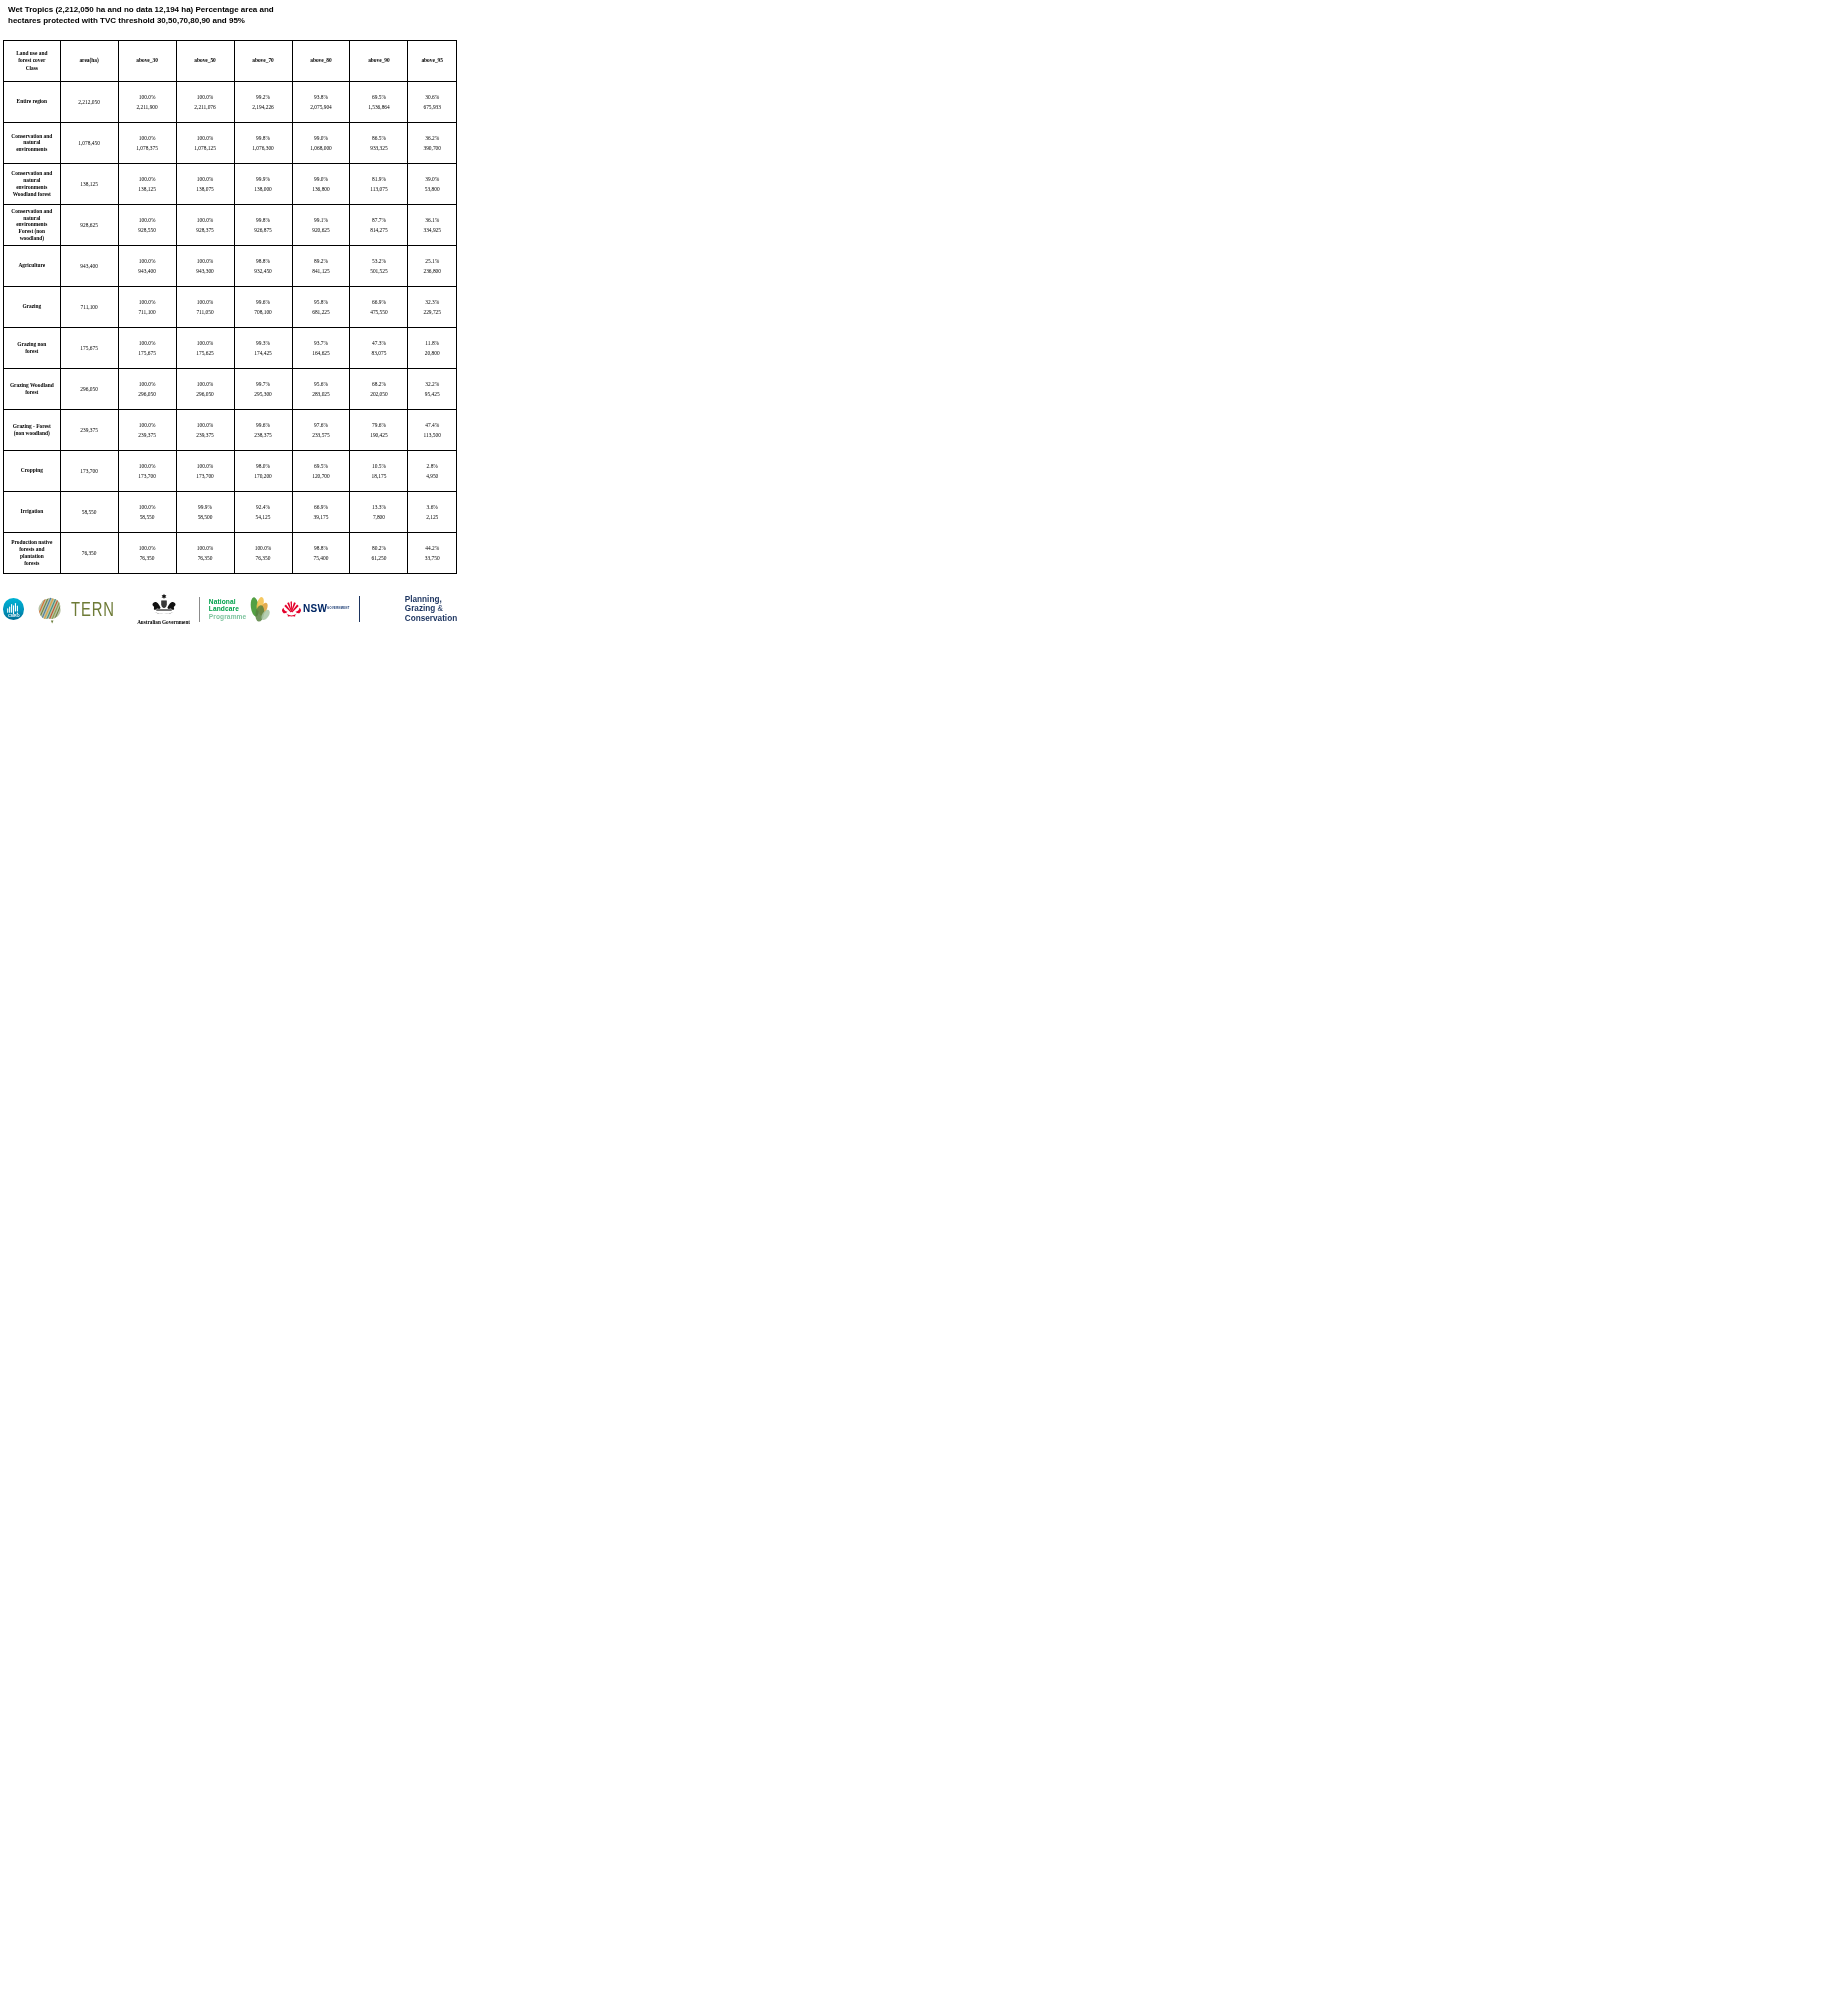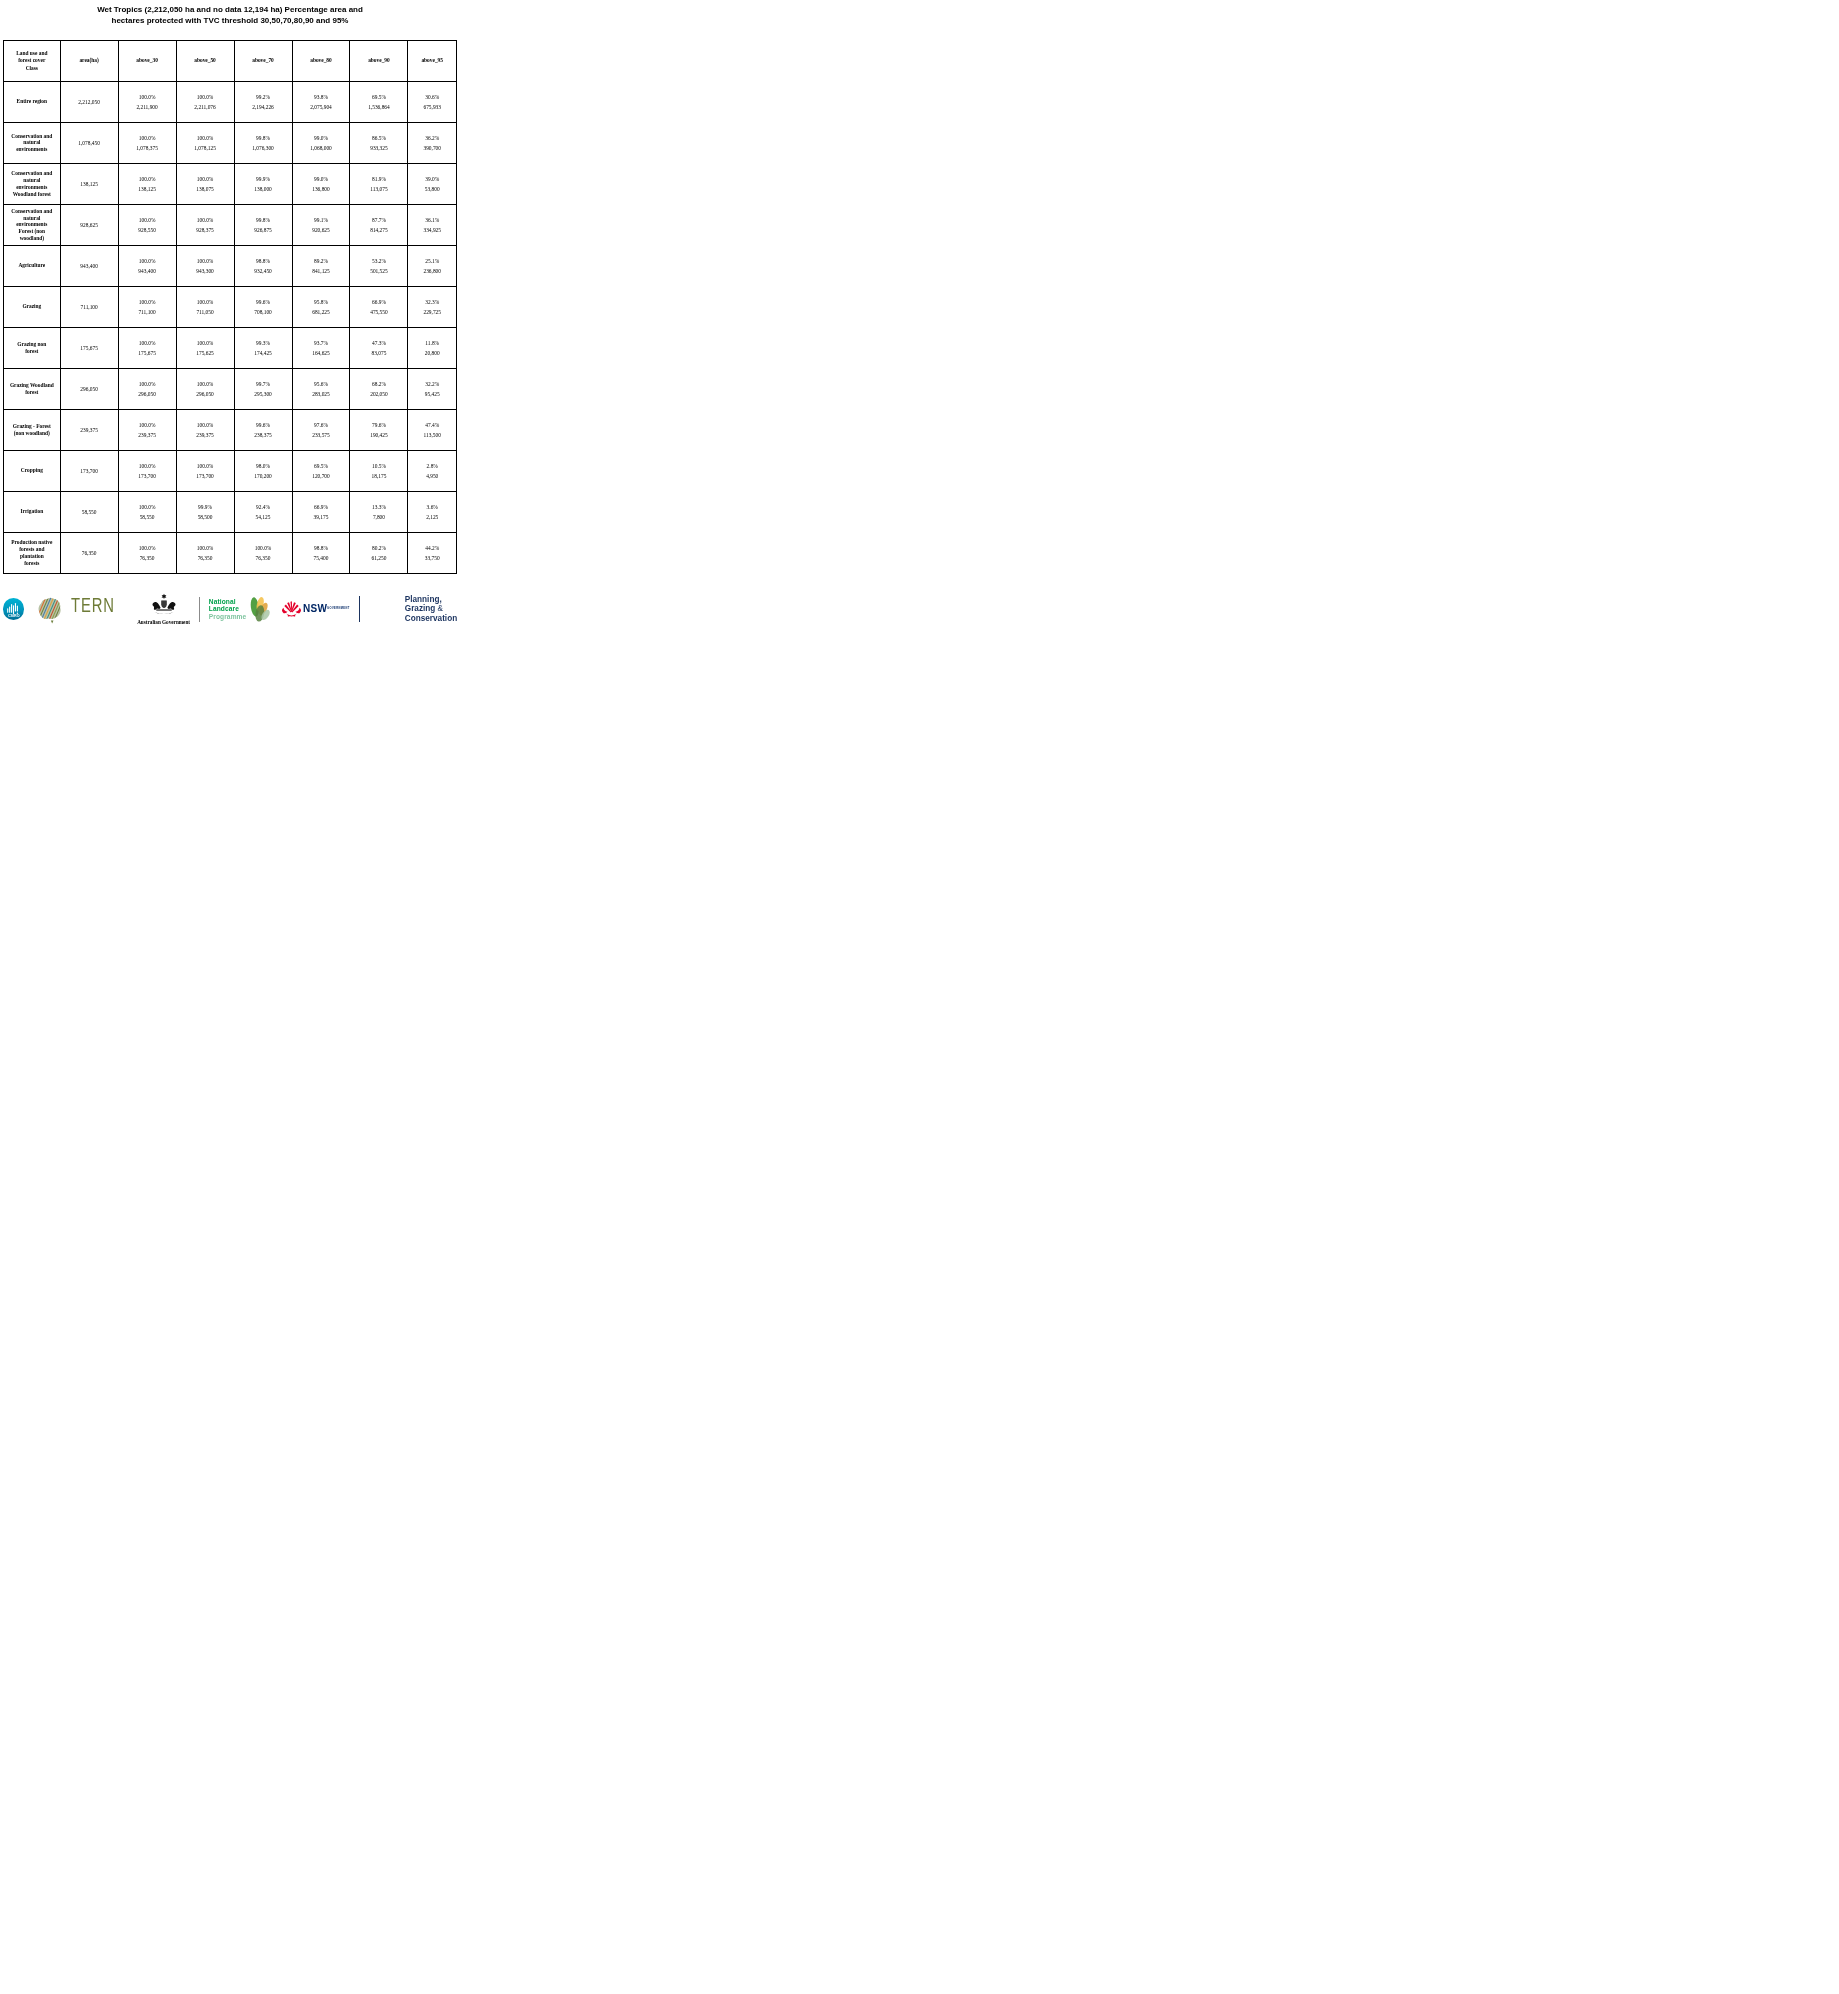--- a/index.html
+++ b/index.html
@@ -1,39 +1,39 @@
 <!DOCTYPE html>
 <html style="font-size:6.4px"><head>
 <meta charset="utf-8">
 <style>
   html,body { margin:0; padding:0; background:#fff; }
   body { width:460px; height:637px; position:relative; overflow:hidden;
          font-family:"Liberation Serif","DejaVu Serif",serif; color:#000; }
 
   .title { font-family:"Liberation Sans","DejaVu Sans",sans-serif; font-weight:700;
-           font-size:8px; line-height:1.32; text-align:center; white-space:pre-line;
+           font-size:8px; line-height:1.32; text-align:left; white-space:pre-line;
            margin:5.2px 8px 0; }
 
   table.data { border-collapse:collapse; table-layout:fixed; width:454px; margin:13.6px auto 0; }
   .data th, .data td { border:0.4px solid #000; border-top:1.2px solid #000;
         text-align:center; vertical-align:middle; padding:0 1.6px; font-size:5.4px; }
   .data thead th { height:40px; font-weight:700; white-space:pre-line; line-height:1.35; }
   .data tbody tr { height:41px; }
   .data tbody tr:last-child td { border-bottom:1.6px solid #000; }
   .lbl { font-weight:700; white-space:pre-line; line-height:1.28; }
   .pct { margin-bottom:3.6px; }
 
   .footer { position:absolute; left:0; right:0; top:590px; height:38px;
             display:flex; align-items:center; justify-content:center; gap:9.2px;
             font-family:"Liberation Sans","DejaVu Sans",sans-serif; }
 
   .csiro { width:21.5px; height:21.5px; border-radius:50%;
            background:linear-gradient(180deg,#00b3d4 0%,#0095bd 55%,#006e94 100%);
            flex:0 0 auto; }
-  .tern { display:flex; align-items:flex-start; gap:5px; }
+  .tern { display:flex; align-items:center; gap:5px; }
   .tern-text { color:#6e7b37; font-weight:400; font-size:20px; line-height:1;
                letter-spacing:1.2px; transform:scale(0.74,1.04); transform-origin:left center; width:47px; }
   .agov { display:flex; flex-direction:column; align-items:center; margin-left:10.4px; }
   .agov-caption { font-family:"Liberation Serif","DejaVu Serif",serif; font-weight:700;
                   font-size:5.2px; margin-top:0.8px; white-space:nowrap; }
   .vdiv { width:0.4px; height:25px; background:#8b8b8b; }
   .vdiv-navy { width:0.8px; height:26px; background:#1b335f; }
   .landcare { display:flex; align-items:center; gap:1.6px; }
   .lc-text { font-weight:700; font-size:6.6px; line-height:1.1; letter-spacing:0.1px; }
   .lc-g { color:#00a14b; }

